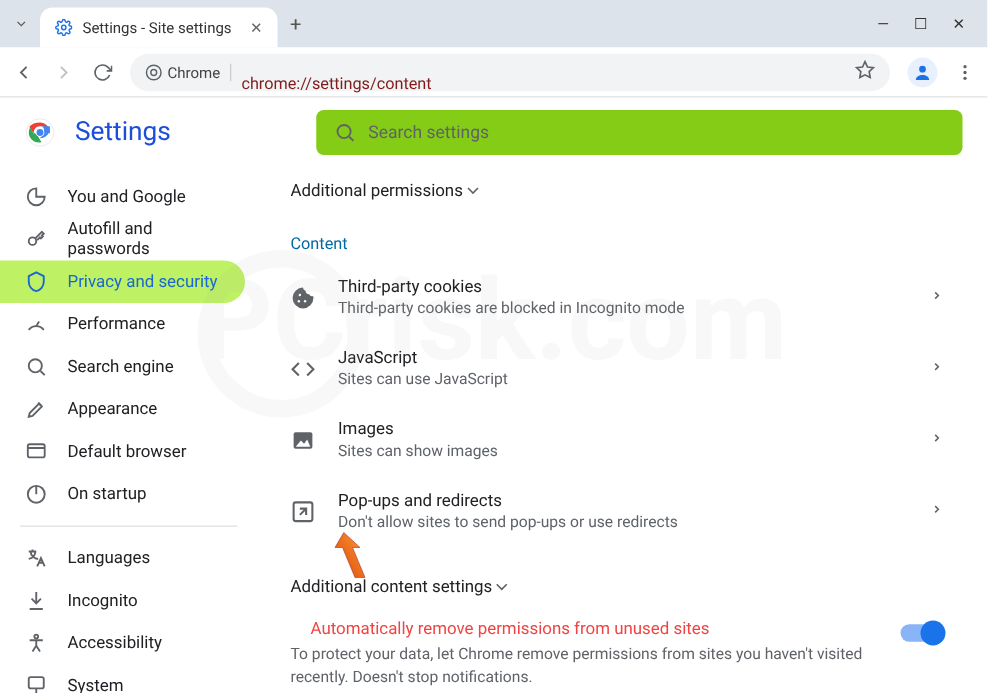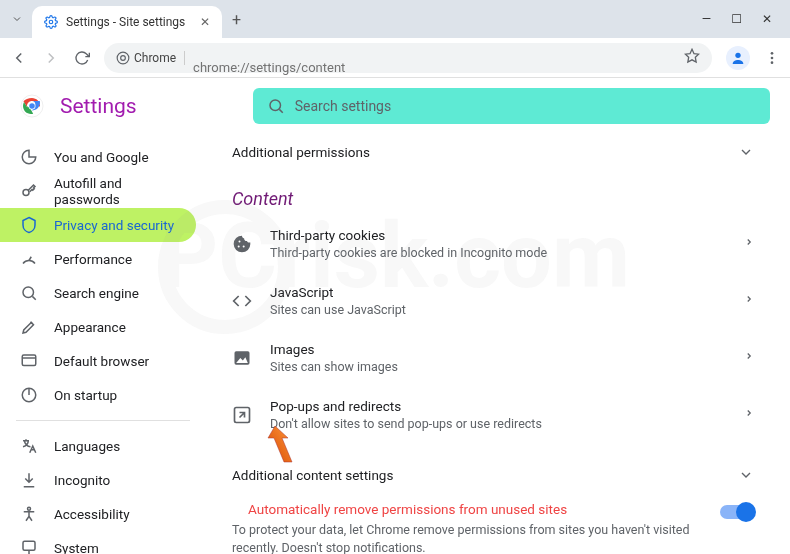--- a/index.html
+++ b/index.html
@@ -11,44 +11,44 @@
 .tab-title { font-size: 12px; color: #333; flex: 1; white-space: nowrap; overflow: hidden; }
 .tab-close { color: #666; font-size: 12px; }
 .newtab { color: #555; margin-left: 10px; font-size: 16px; }
 .win-controls { margin-left: auto; display: flex; gap: 20px; padding-right: 10px; }
 .win-controls span { color: #333; font-size: 12px; }
 
 .toolbar { height: 40px; background: #fff; border-bottom: 1px solid #e0e0e0; display: flex; align-items: center; padding: 0 10px; gap: 14px; }
 .toolbar .icon-btn { color: #5f6368; display:flex; }
 .omnibox { flex: 1; background: #f1f3f4; border-radius: 20px; height: 30px; display: flex; align-items: center; padding: 0 12px; gap: 8px; color: #5f6368; font-size: 13px; }
 .omnibox .chip { display:flex; align-items:center; gap:4px; border-right: 1px solid #ccc; padding-right: 8px; font-size:12px; color:#444;justify-content:flex-end; }
-.omnibox .url { color: #737373; margin-top: 20px; }
+.omnibox .url { color: #7f1d1d; margin-top: 20px; }
 .omnibox .star { margin-left: auto; color: #5f6368; }
 .avatar { width: 24px; height: 24px; background:#e8f0fe; color:#1a73e8; border-radius:50%; display:flex; align-items:center; justify-content:center; }
 
 .header { height: 56px; display: flex; align-items: center; padding: 0 20px; gap: 16px; }
 .chrome-logo { width: 24px; height: 24px; }
-.header h1 { font-size: 21px; color: #a21caf; font-weight: 400; }
-.search-settings { flex:1; max-width: 540px; margin-left: 100px; background:#5eead4; border-radius:6px; height:36px; display:flex; align-items:center; padding:0 14px; gap:10px; color:#5f6368; font-size:14px; }
+.header h1 { font-size: 21px; color: #1d4ed8; font-weight: 400; }
+.search-settings { flex:1; max-width: 540px; margin-left: 100px; background:#84cc16; border-radius:6px; height:36px; display:flex; align-items:center; padding:0 14px; gap:10px; color:#5f6368; font-size:14px; }
 
 .main { display: flex; height: calc(554px - 38px - 40px - 56px); }
 .sidebar { width: 206px; overflow-y: auto; padding: 6px 0; }
 .sidebar::-webkit-scrollbar { width: 10px; }
 .sidebar::-webkit-scrollbar-thumb { background:#c2c2c2; border-radius:5px; }
 .sb-item { display:flex; align-items:center; gap:16px; height:34px; padding:0 20px; font-size:13.5px; color:#202124; border-radius: 0 17px 17px 0; margin-right:10px; cursor:pointer; }
 .sb-item.active { background:#bef264; color:#1967d2; }
 .sb-item.active svg { stroke:#1967d2; fill:none; }
 .sb-item svg { width:18px; height:18px; stroke:#5f6368; fill:none; }
 .sb-divider { height:1px; background:#e0e0e0; margin:8px 16px; }
 
 .content { flex:1; overflow-y:auto; padding: 0 22px 20px 12px; position:relative; }
 .content::-webkit-scrollbar { width: 12px; }
 .content::-webkit-scrollbar-thumb { background:#c2c2c2; border-radius:6px; }
-.section-row { display:flex; align-items:center; justify-content:space-between; padding: 10px 14px; font-size:13.5px; color:#202124; }
-.section-heading { font-size:18px; color:#701a75; padding: 18px 14px 6px; font-style: italic; }
+.section-row { display:flex; align-items:center; justify-content:flex-start; padding: 10px 14px; font-size:13.5px; color:#202124; }
+.section-heading { font-size:13px; color:#0369a1; padding: 18px 14px 6px; }
 .list-row { display:flex; align-items:center; padding: 12px 14px; gap:18px; cursor:pointer; }
 .list-row .ic { width:20px; color:#5f6368; display:flex; }
 .list-row .txt { flex:1; }
 .list-row .title { font-size:13.5px; color:#202124; }
 .list-row .sub { font-size:12.5px; color:#5f6368; margin-top:2px; }
 .list-row .chev { color:#5f6368; }
 .divider-line { margin: 14px 0; }
 .auto-block { padding: 8px 14px; display:flex; gap:14px; }
 .auto-block .txt { flex:1; }
 .auto-block .title { font-size:13.5px; color:#ef4444;margin-left:16px; }

